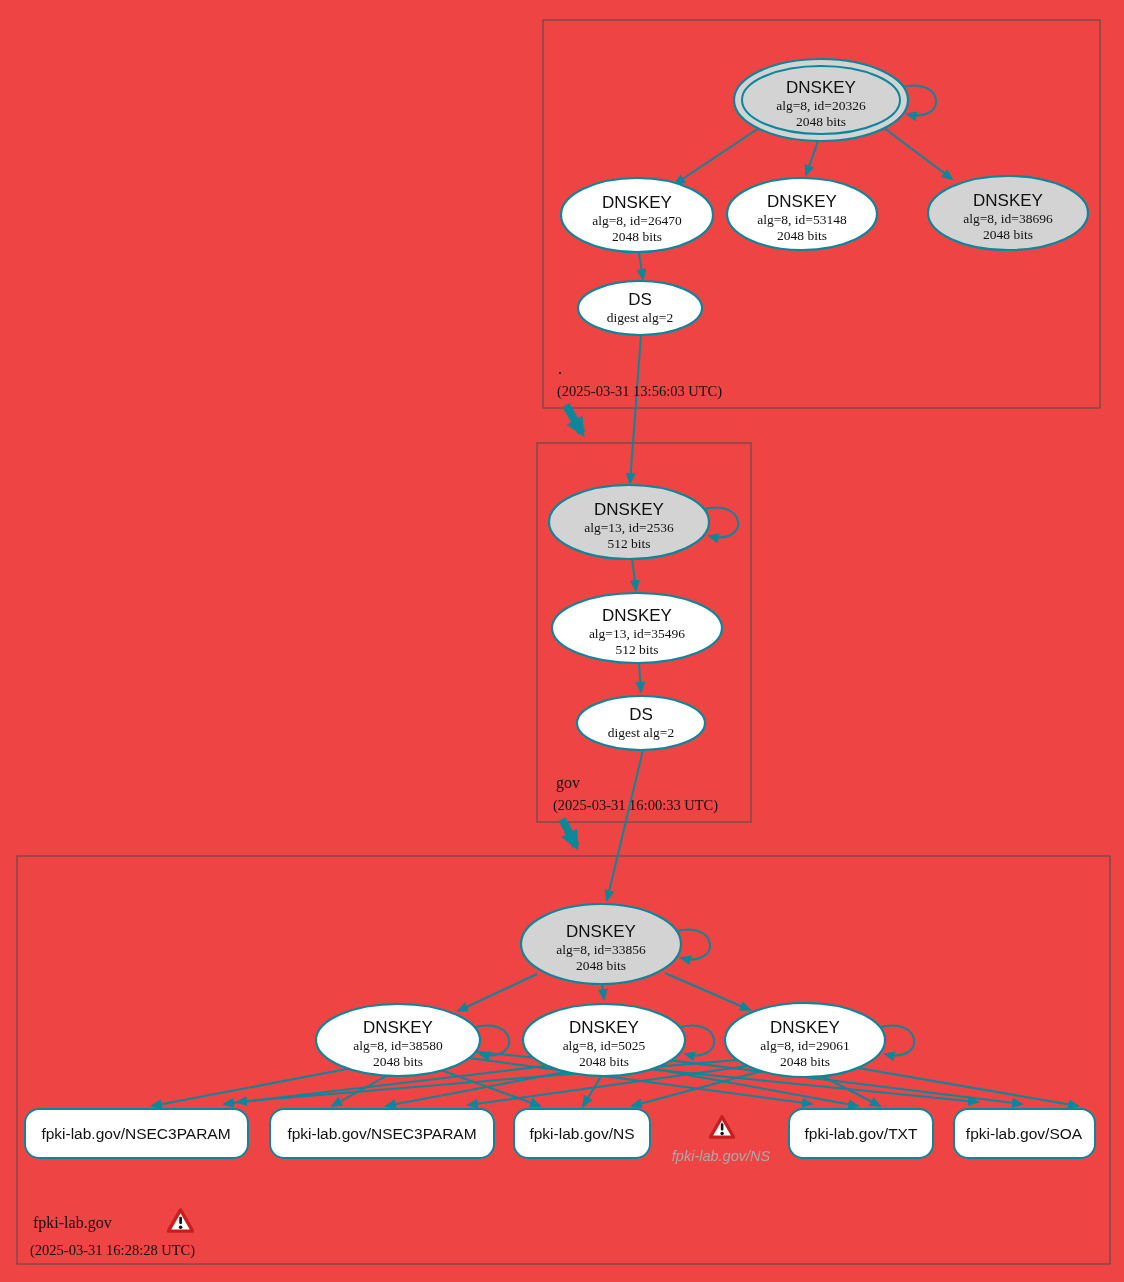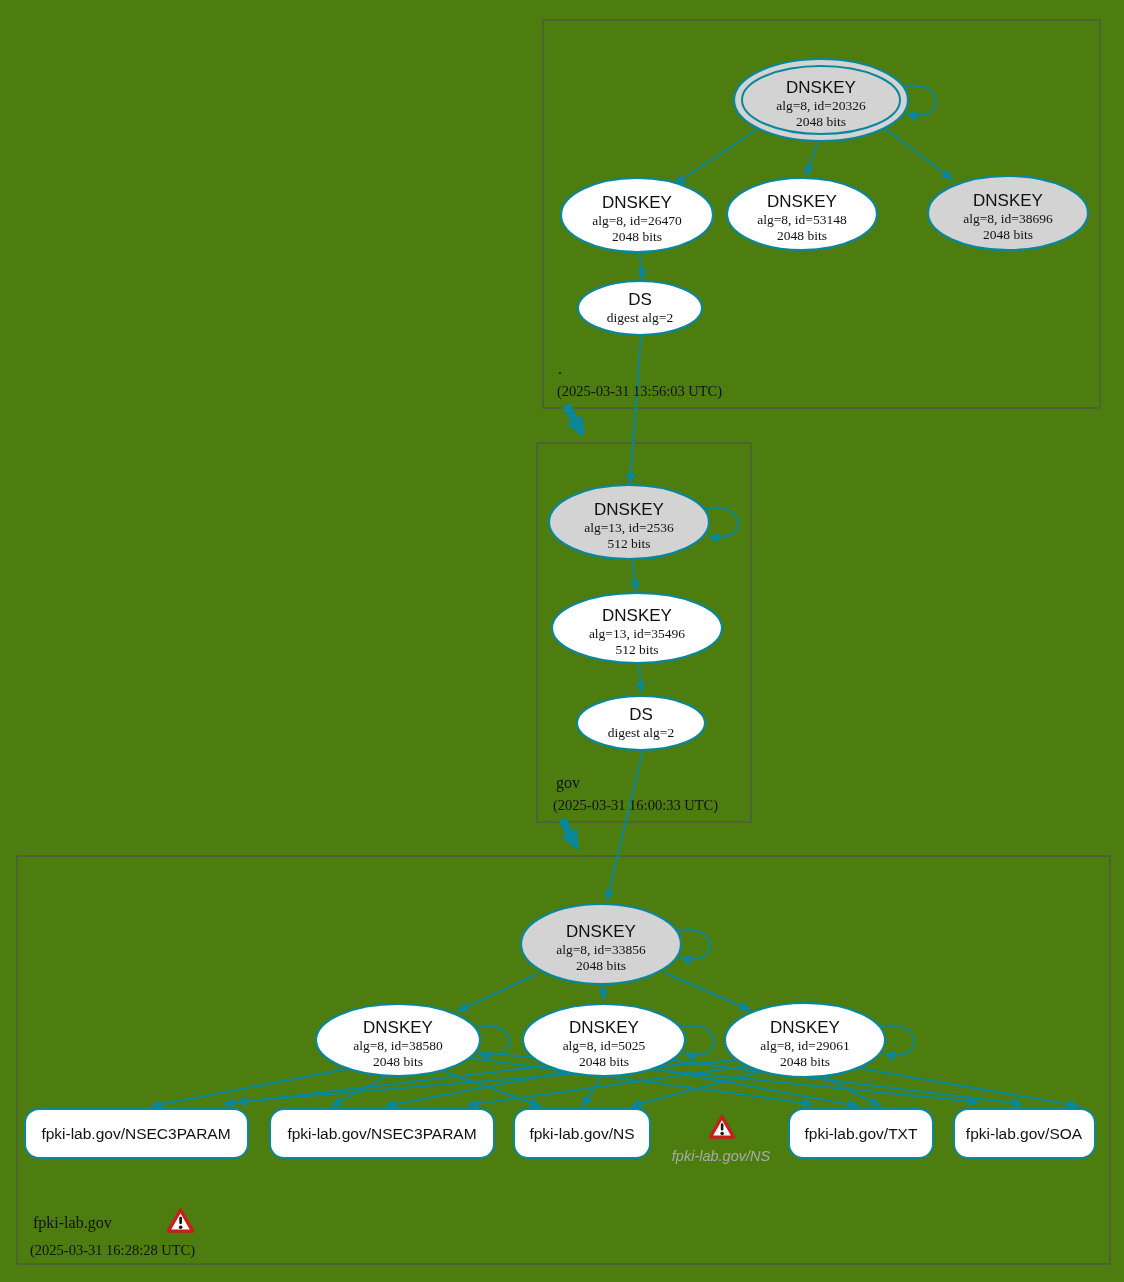--- a/index.html
+++ b/index.html
@@ -1,16 +1,16 @@
 <!DOCTYPE html>
 <html><head>
 <meta charset="utf-8">
 <style>
   html,body{margin:0;padding:0;background:#ffffff;}
-  .stage{position:relative;width:1124px;height:1282px;background:#4d7c0f;
+  .stage{position:relative;width:1124px;height:1282px;background:#ef4444;
          font-family:"Liberation Sans",sans-serif;text-align:right;}
   svg{display:block;}
   .zone-box{fill:none;stroke:#4d4d4d;stroke-width:1;}
   .edge{fill:none;stroke:#0a879a;stroke-width:2;}
   .edge-thick{fill:none;stroke:#0a879a;stroke-width:8;}
   .node-ell{stroke:#0a879a;stroke-width:2.2;}
   .fill-sep{fill:#d3d3d3;}
   .fill-plain{fill:#ffffff;}
   .rrset-box{fill:#ffffff;stroke:#0a879a;stroke-width:2;}
   .t-title{font-family:"Liberation Sans",sans-serif;font-size:17px;fill:#111;text-anchor:middle;}

